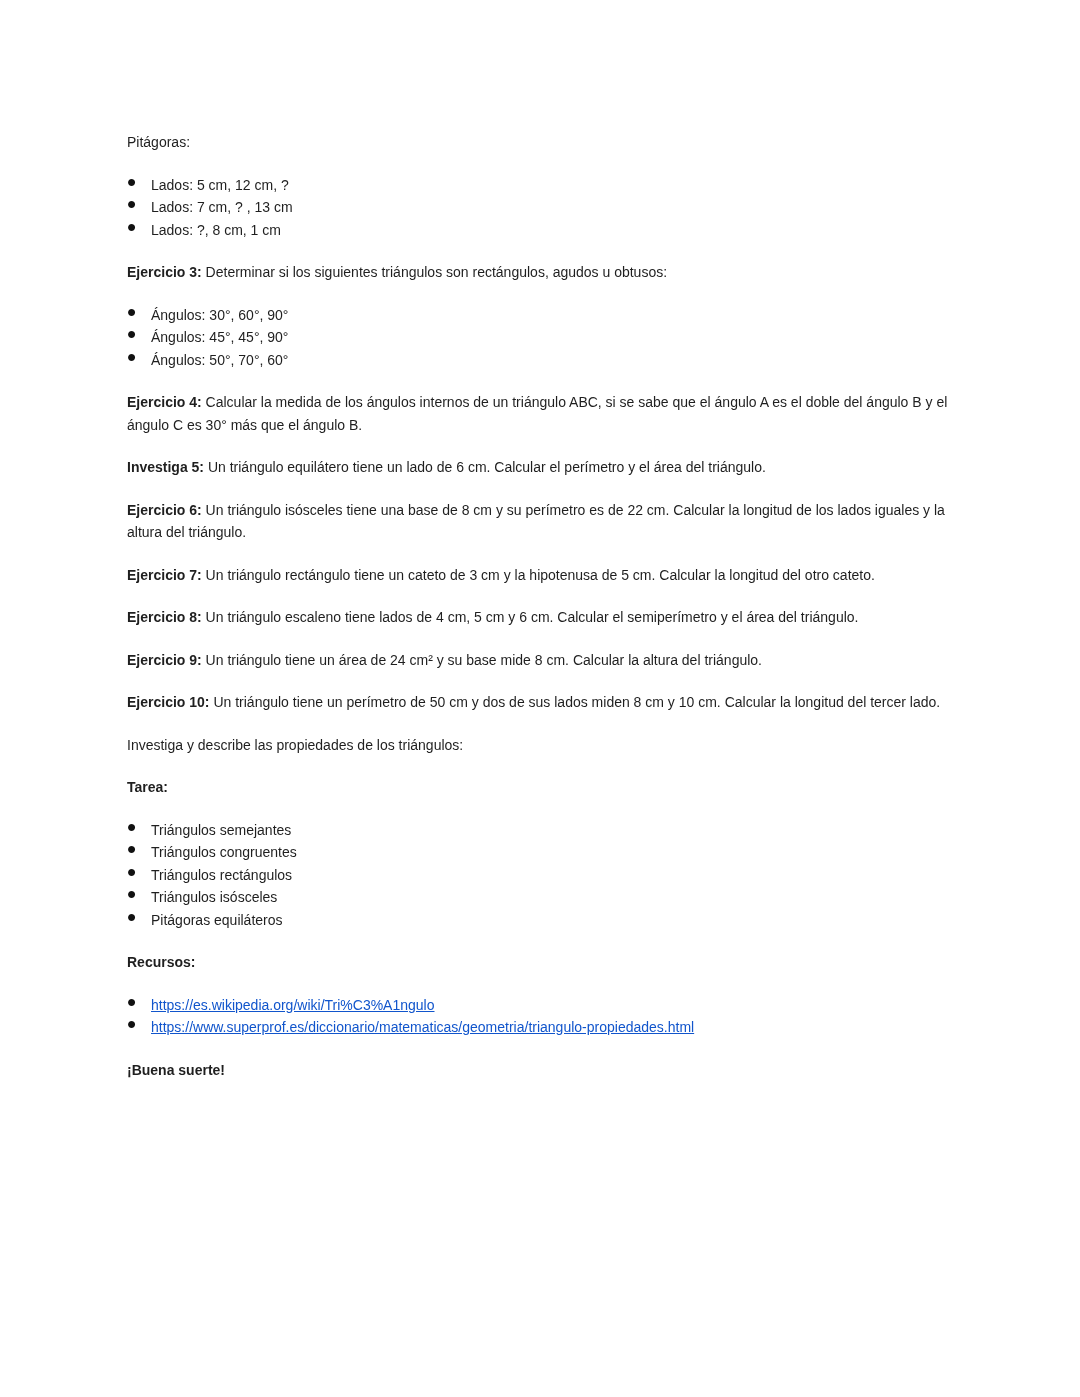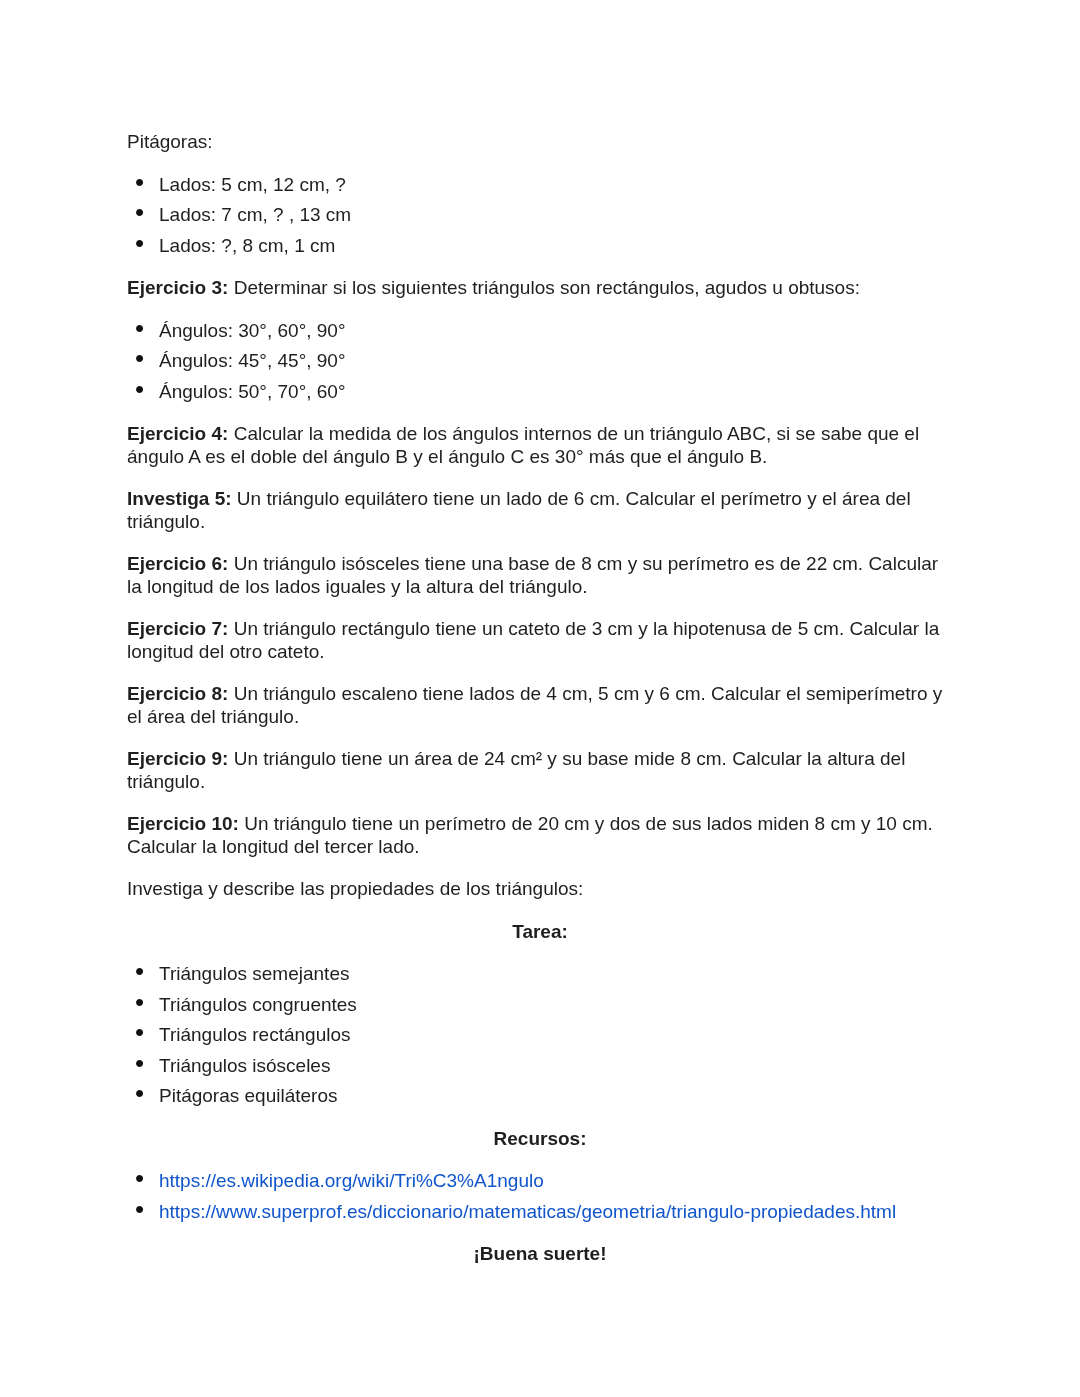--- a/index.html
+++ b/index.html
@@ -7,57 +7,57 @@
     padding: 0;
     background: #ffffff;
   }
   .page {
     position: relative;
     width: 1080px;
     height: 1397px;
     background: #ffffff;
     overflow: hidden;
     font-family: "Liberation Sans", sans-serif;
-    font-size: 19px;
+    font-size: 14px;
     line-height: 22.5px;
     color: #1f1f1f;
   }
   .content {
     position: absolute;
     left: 127px;
     top: 131px;
     width: 826px;
   }
   .para {
     margin: 0 0 20px 0;
   }
   .b {
     font-weight: bold;
-    text-align: center;
   }
   ul.doc-list {
     list-style: none;
     margin: 0 0 20px 0;
     padding: 0 0 0 0;
   }
   ul.doc-list li {
     position: relative;
     padding-left: 24px;
-    margin: 8px;
+    margin: 0;
   }
   ul.doc-list li::before {
     content: "\2022";
     position: absolute;
     left: 0;
     top: -3px;
     font-size: 26px;
     color: #111111;
   }
   a.doc-link {
     color: #1155cc;
+    text-decoration: underline;
     cursor: pointer;
   }
 </style>
 </head>
 <body>
 
 <div class="page">
   <div class="content">
 
     <p class="para">Pitágoras:</p>
@@ -104,21 +104,21 @@
       <span>Un triángulo escaleno tiene lados de 4 cm, 5 cm y 6 cm. Calcular el semiperímetro y el área del triángulo.</span>
     </p>
 
     <p class="para">
       <span class="b">Ejercicio 9:</span>
       <span>Un triángulo tiene un área de 24 cm² y su base mide 8 cm. Calcular la altura del triángulo.</span>
     </p>
 
     <p class="para">
       <span class="b">Ejercicio 10:</span>
-      <span>Un triángulo tiene un perímetro de 20 cm y dos de sus lados miden 8 cm y 10 cm. Calcular la longitud del tercer lado.</span>
+      <span>Un triángulo tiene un perímetro de 50 cm y dos de sus lados miden 8 cm y 10 cm. Calcular la longitud del tercer lado.</span>
     </p>
 
     <p class="para">Investiga y describe las propiedades de los triángulos:</p>
 
     <p class="para b">Tarea:</p>
 
     <ul class="doc-list">
       <li>Triángulos semejantes</li>
       <li>Triángulos congruentes</li>
       <li>Triángulos rectángulos</li>

